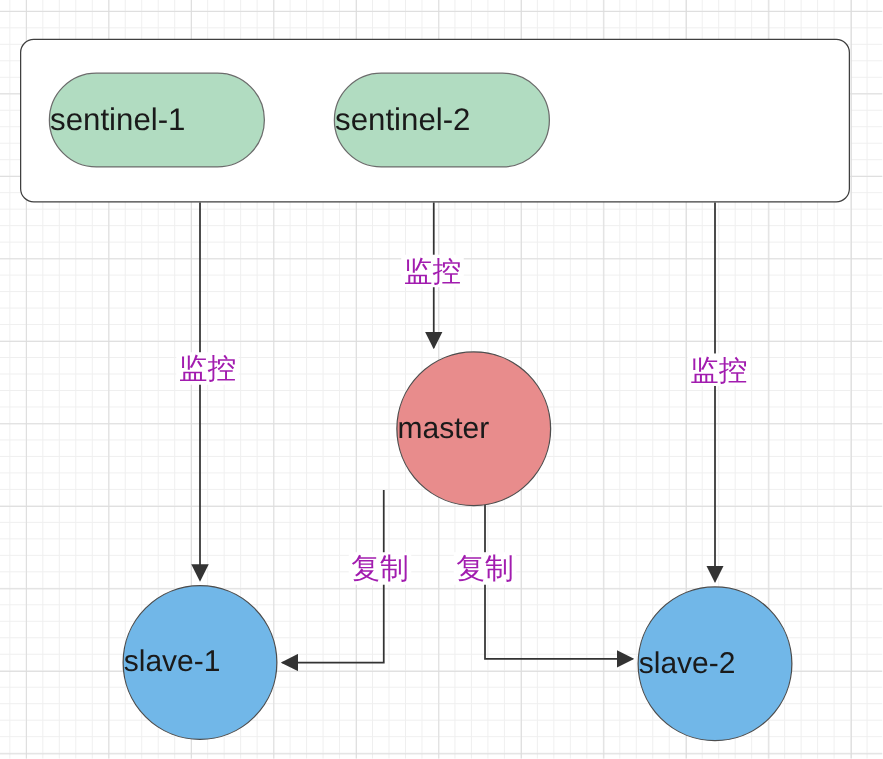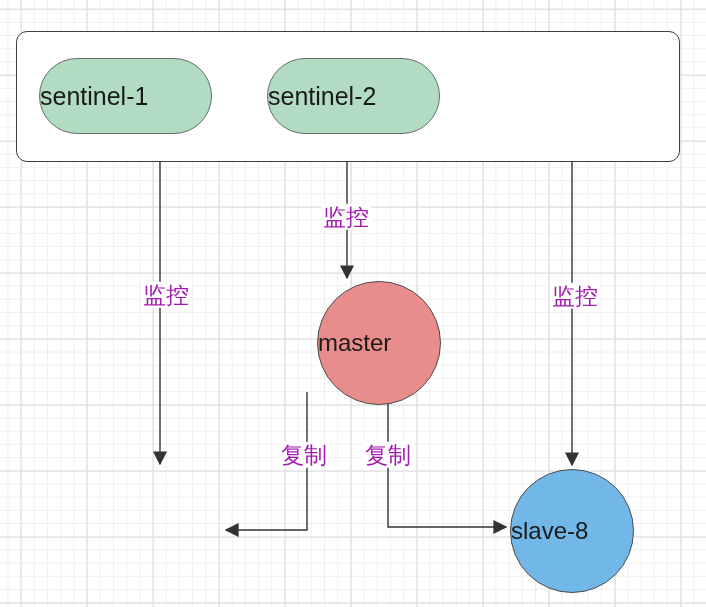--- a/index.html
+++ b/index.html
@@ -111,22 +111,25 @@
     <span>sentinel-1</span>
   </div>
   <div class="node pill pill-2">
     <span>sentinel-2</span>
   </div>
 
   <div class="node circle master">
     <span>master</span>
   </div>
 
+  <div class="node circle slave slave-1">
+    <span>slave-1</span>
+  </div>
   <div class="node circle slave slave-2">
-    <span>slave-8</span>
+    <span>slave-2</span>
   </div>
 
   <div class="edge-label lbl-monitor-mid">监控</div>
   <div class="edge-label lbl-monitor-left">监控</div>
   <div class="edge-label lbl-monitor-right">监控</div>
   <div class="edge-label lbl-replicate-left">复制</div>
   <div class="edge-label lbl-replicate-right">复制</div>
 
 </div>
 

